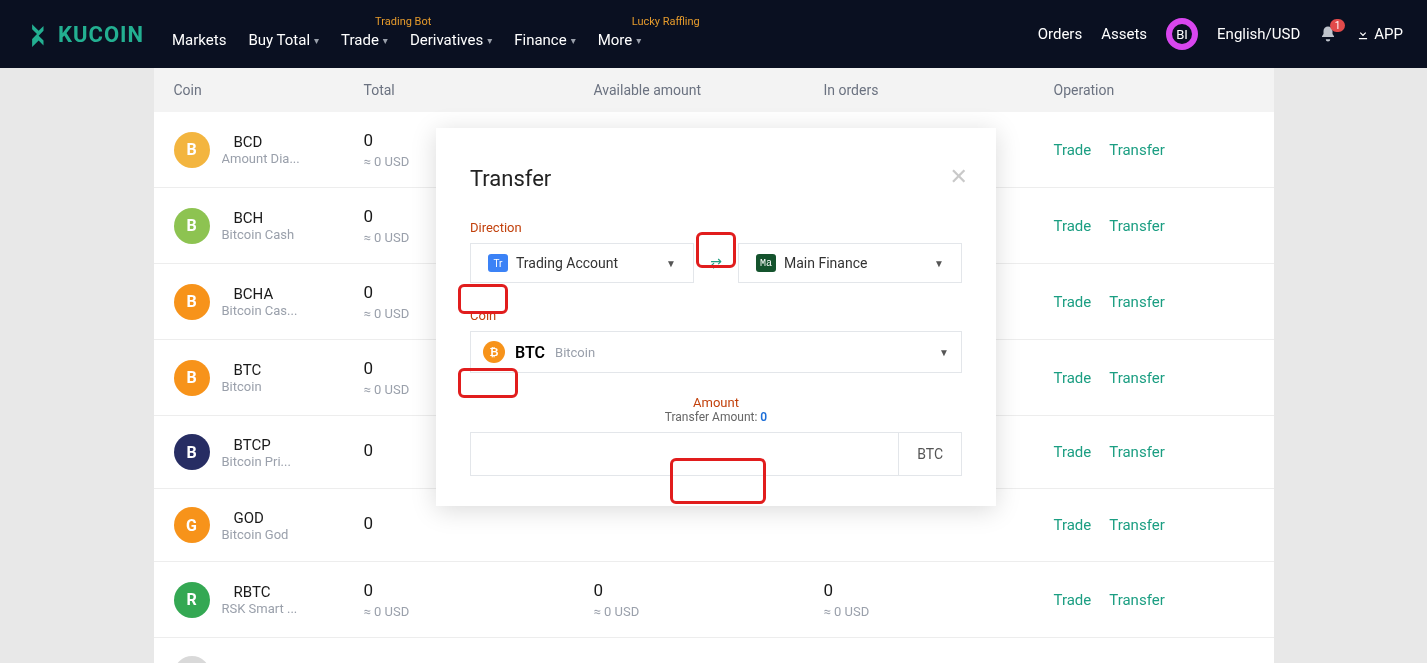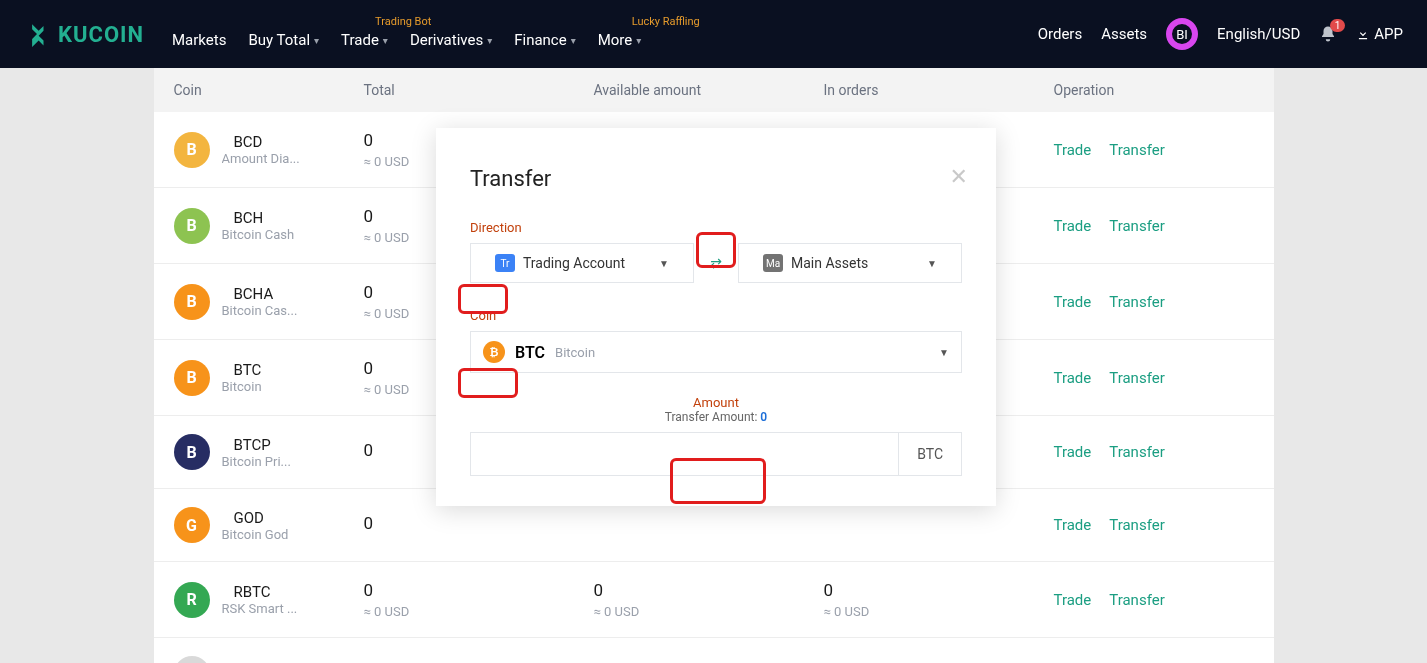--- a/index.html
+++ b/index.html
@@ -34,25 +34,25 @@
   .amt-sub { font-size: 13px; color: #9aa0ab; margin-top: 4px; }
   .ops { display: flex; gap: 18px; }
   .op-link { color: #1b9e82; font-size: 15px; cursor: pointer; }
 
   
   .modal { position: absolute; top: 128px; left: 436px; width: 560px; background: #fff; box-shadow: 0 4px 24px rgba(0,0,0,.15); padding: 38px 34px 30px; }
   .modal-title { font-size: 22px; color: #222; margin-bottom: 26px; }
   .close-x { position: absolute; top: 36px; right: 28px; color: #c9c9c9; font-size: 22px; cursor: pointer; }
   .field-label { font-size: 13px; color: #c2410c; margin-bottom: 8px; display:inline-block; }
   .direction-row { display: flex; align-items: center; gap: 0; margin-bottom: 22px; }
-  .sel-box { flex: 1; border: 1px solid #e3e6ea; height: 40px; display: flex; align-items: center; padding: 0 24px; gap: 8px; font-size: 14px; color: #333; position:relative; cursor:pointer; }
+  .sel-box { flex: 1; border: 1px solid #e3e6ea; height: 40px; display: flex; align-items: center; padding: 0 17px; gap: 8px; font-size: 14px; color: #333; position:relative; cursor:pointer; }
   .sel-box .dd-caret { margin-left:auto; font-size:10px; color:#555; }
   .tag { width: 20px; height: 18px; border-radius: 3px; font-size: 10px; color:#fff; display:flex; align-items:center; justify-content:center; }
   .tag-tr { background:#3b82f6; }
-  .tag-ma { background:#737373; }
+  .tag-ma { background:#14532d;font-family:Liberation Mono, monospace; }
   .swap-btn { width: 44px; height: 40px; display:flex; align-items:center; justify-content:center; cursor:pointer; }
   .swap-inner { color: #1f9e82; font-size: 14px; }
 
   .coin-select { border:1px solid #e3e6ea; height:42px; display:flex; align-items:center; padding:0 12px; gap:10px; margin-bottom: 22px; cursor:pointer; }
   .coin-select .dd-caret { margin-left:auto; font-size:10px; color:#555; }
   .coin-mini { width:22px; height:22px; border-radius:50%; background:#f7931a; color:#fff; display:flex; align-items:center; justify-content:center; font-size:11px; font-weight:bold; }
 
   .amount-head { display:flex; justify-content:space-between; align-items:center; margin-bottom:8px;flex-direction:column; }
   .avail-label { font-size:12px; color:#666; }
   .avail-val { color:#1d6fd8; font-weight:600; }
@@ -351,21 +351,21 @@
     <div class="sel-box">
       <span class="tag tag-tr">Tr</span>
       <span>Trading Account</span>
       <span class="dd-caret">▼</span>
     </div>
     <div class="swap-btn">
       <span class="swap-inner">⇄</span>
     </div>
     <div class="sel-box">
       <span class="tag tag-ma">Ma</span>
-      <span>Main Assets</span>
+      <span>Main Finance</span>
       <span class="dd-caret">▼</span>
     </div>
   </div>
 
   <span class="field-label">Coin</span>
   <div class="coin-select">
     <span class="coin-mini">₿</span>
     <span style="font-weight:600">BTC</span>
     <span style="color:#9aa0ab; font-size:13px;">Bitcoin</span>
     <span class="dd-caret">▼</span>

